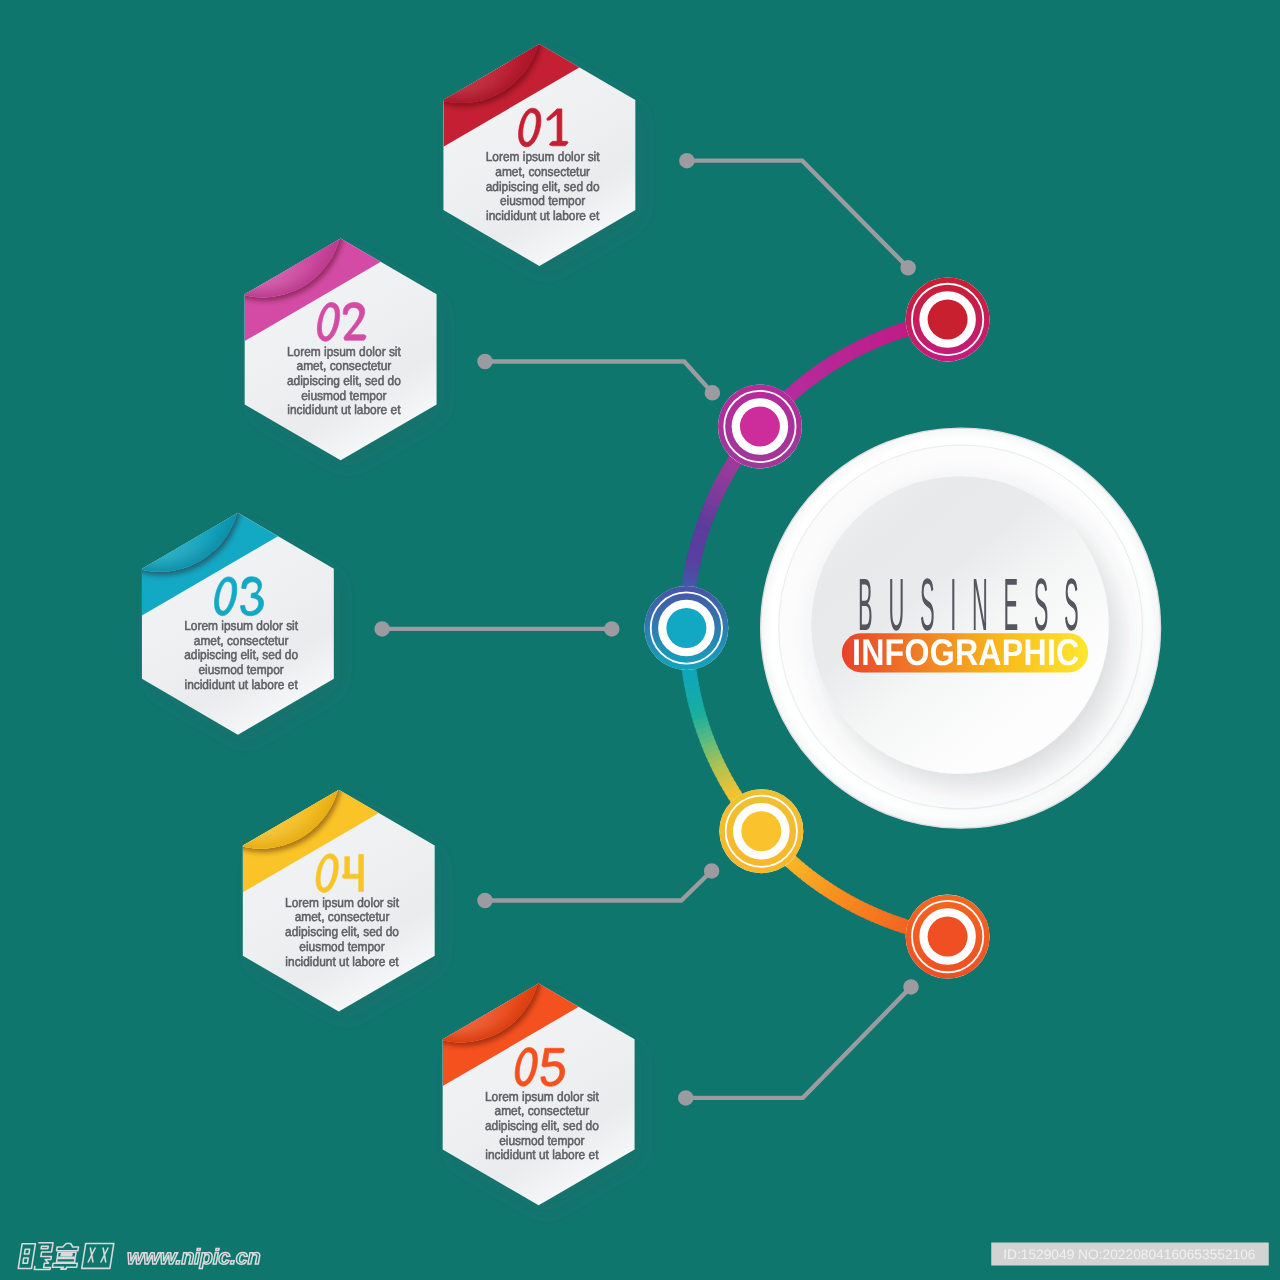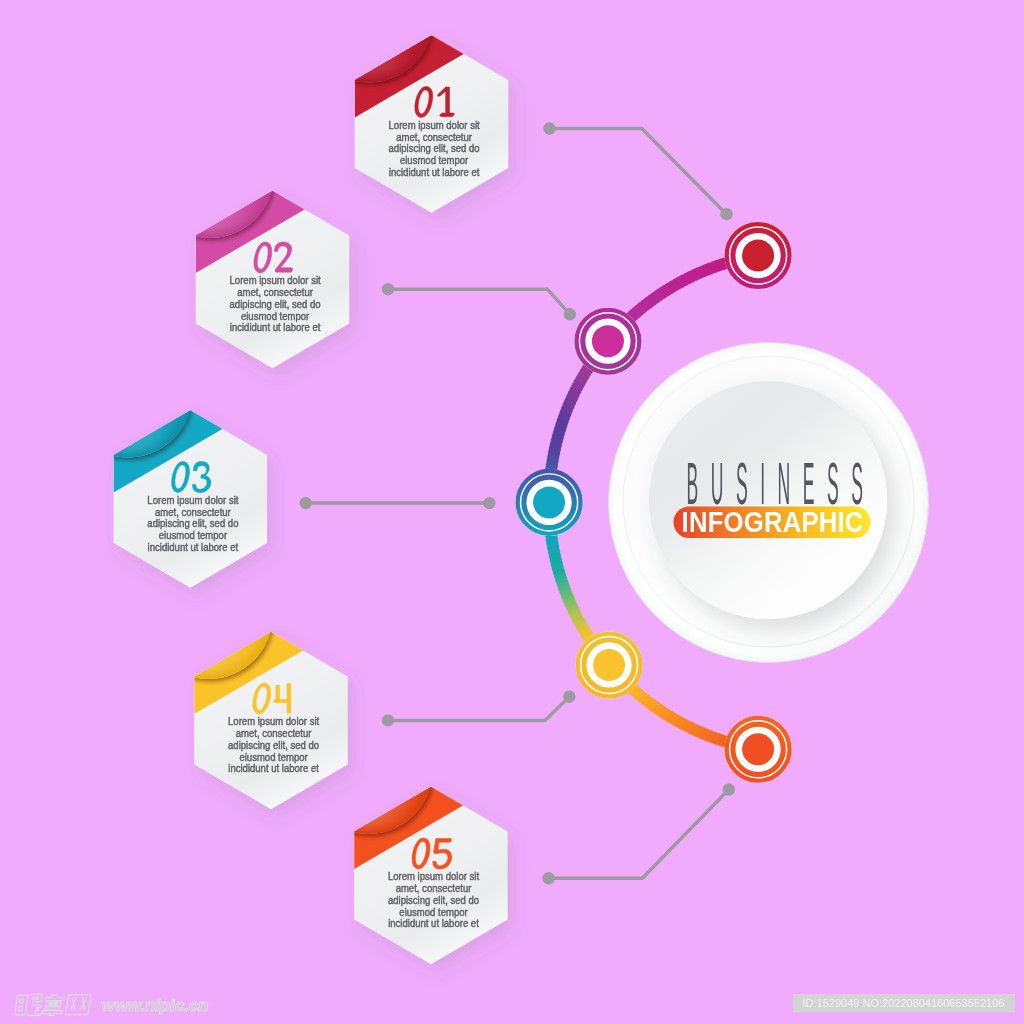--- a/index.html
+++ b/index.html
@@ -1,17 +1,17 @@
 <!DOCTYPE html>
 <html><head>
 <meta charset="utf-8">
 <style>
 html,body{margin:0;padding:0;background:#fff;}
 body{width:1024px;height:1024px;overflow:hidden;font-family:"Liberation Sans",sans-serif;}
-#stage{position:relative;width:1024px;height:1024px;background:#f0abfc;}
+#stage{position:relative;width:1024px;height:1024px;background:#0f766e;}
 #scene{position:absolute;left:0;top:0;}
 svg text{ -webkit-font-smoothing:antialiased; }
 </style>
 </head>
 <body>
 
 <div id="stage">
   <svg id="scene" width="1024" height="1024" viewBox="0 0 1024 1024">
       <defs>
         <linearGradient id="arcgrad" gradientUnits="userSpaceOnUse" x1="680" y1="240" x2="680" y2="765">

